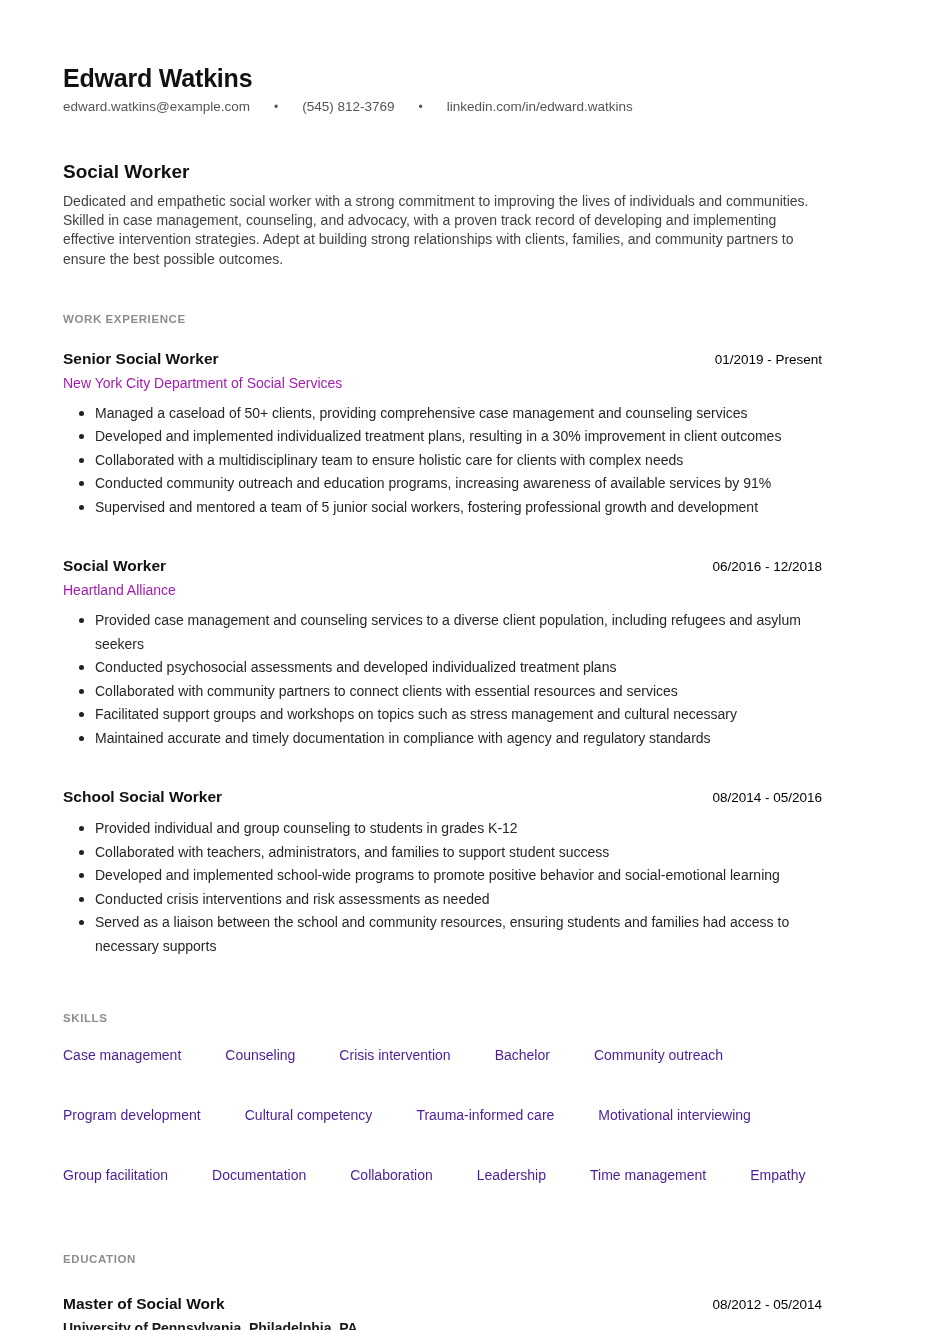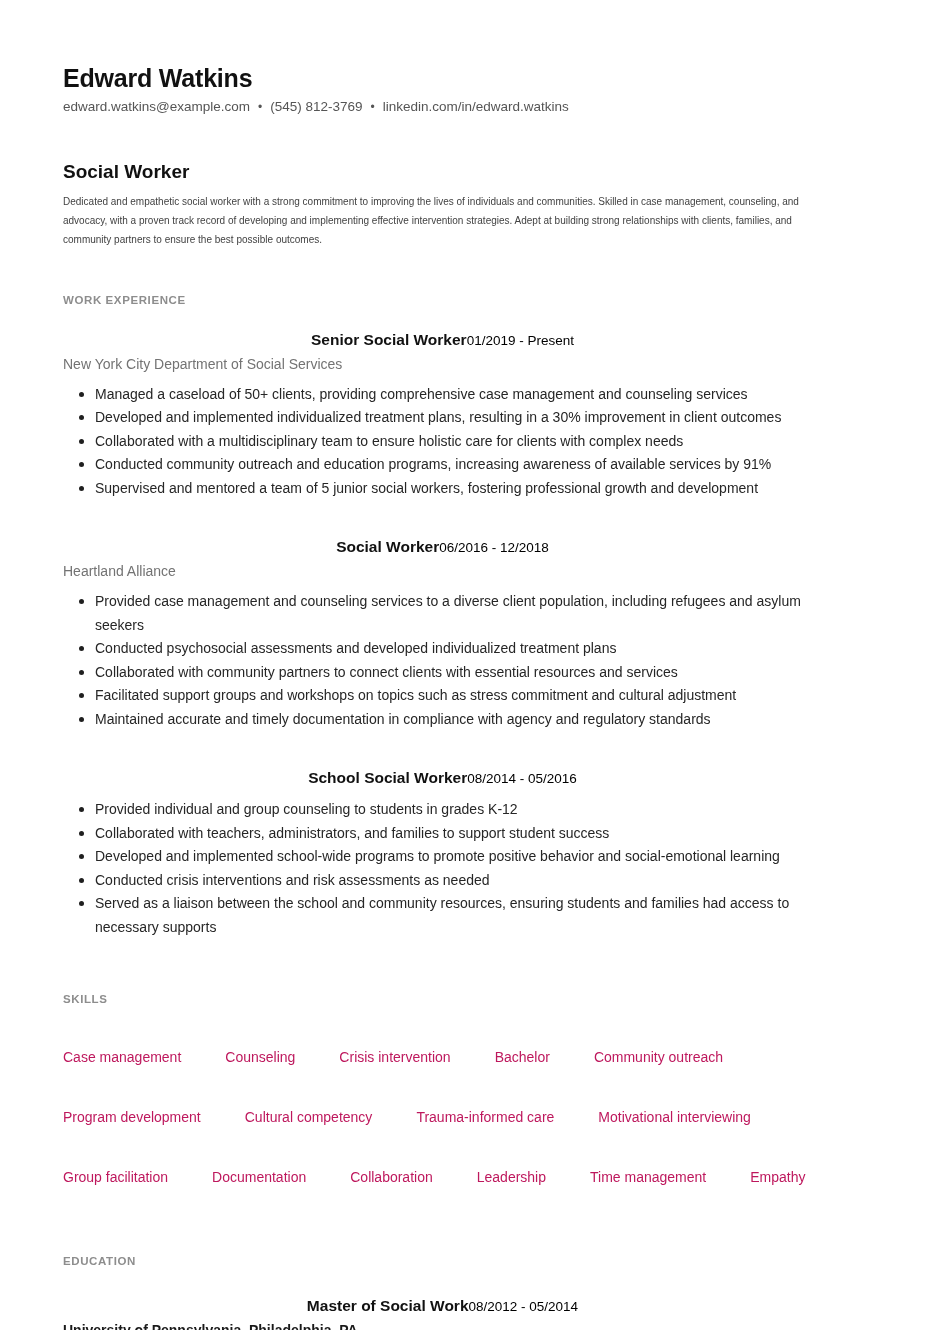--- a/index.html
+++ b/index.html
@@ -22,74 +22,74 @@
   .candidate-name {
     font-size: 25px;
     font-weight: 700;
     letter-spacing: -0.2px;
     color: #111111;
     line-height: 1.15;
   }
   .contact-line {
     display: flex;
     align-items: baseline;
-    gap: 8px;
+    gap: 24px;
     margin-top: 6px;
     font-size: 13.5px;
     color: #555555;
   }
   .contact-line .sep { color: #555555; font-size: 12px; }
 
   
   .profile { margin-top: 47px; }
   .profile-title {
     font-size: 19px;
     font-weight: 700;
     color: #111111;
   }
   .profile-summary {
     margin-top: 9px;
-    font-size: 10px;
+    font-size: 14px;
     line-height: 19.3px;
     color: #424242;
     max-width: 832px;
   }
 
   
   .section-label {
     font-size: 11.5px;
     font-weight: 600;
     letter-spacing: 0.6px;
     color: #8d8d8d;
   }
 
   
   .work { margin-top: 44px; }
   .jobs { margin-top: 25px; }
   .job + .job { margin-top: 38px; }
   .entry-row {
     display: flex;
-    justify-content: center;
+    justify-content: space-between;
     align-items: baseline;
   }
   .job-title {
     font-size: 15.5px;
     font-weight: 700;
     color: #111111;
   }
   .entry-dates {
     font-size: 13.5px;
     font-weight: 400;
     color: #000000;
     white-space: nowrap;
   }
   .job-company {
     margin-top: 7px;
     font-size: 14px;
-    color: #737373;
+    color: #a21caf;
   }
   .job-bullets {
     margin-top: 11px;
     list-style: none;
   }
   .job-bullets li {
     position: relative;
     padding-left: 32px;
     font-size: 14px;
     line-height: 23.5px;
@@ -103,28 +103,28 @@
     top: 9px;
     width: 5px;
     height: 5px;
     border-radius: 50%;
     background: #1f1f1f;
   }
 
   
   .skills { margin-top: 54px; }
   .skills-list {
-    margin-top: 44px;
+    margin-top: 23px;
     display: flex;
     flex-wrap: wrap;
     column-gap: 27px;
     row-gap: 20px;
     max-width: 800px;
     font-size: 14px;
-    color: #be185d;
+    color: #4c1d95;
     gap: 44px;
   }
   .skill-item { white-space: nowrap; }
 
   
   .education { margin-top: 70px; }
   .edu-entries { margin-top: 30px; }
   .edu-entry + .edu-entry { margin-top: 32px; }
   .edu-degree {
     font-size: 15.5px;
@@ -181,21 +181,21 @@
   <article class="job">
     <div class="entry-row">
       <h3 class="job-title">Social Worker</h3>
       <span class="entry-dates">06/2016 - 12/2018</span>
     </div>
     <div class="job-company">Heartland Alliance</div>
     <ul class="job-bullets">
             <li>Provided case management and counseling services to a diverse client population, including refugees and asylum seekers</li>
             <li>Conducted psychosocial assessments and developed individualized treatment plans</li>
             <li>Collaborated with community partners to connect clients with essential resources and services</li>
-            <li>Facilitated support groups and workshops on topics such as stress commitment and cultural adjustment</li>
+            <li>Facilitated support groups and workshops on topics such as stress management and cultural necessary</li>
             <li>Maintained accurate and timely documentation in compliance with agency and regulatory standards</li>
           </ul>
   </article>
 
   <article class="job">
     <div class="entry-row">
       <h3 class="job-title">School Social Worker</h3>
       <span class="entry-dates">08/2014 - 05/2016</span>
     </div>
     <ul class="job-bullets">

